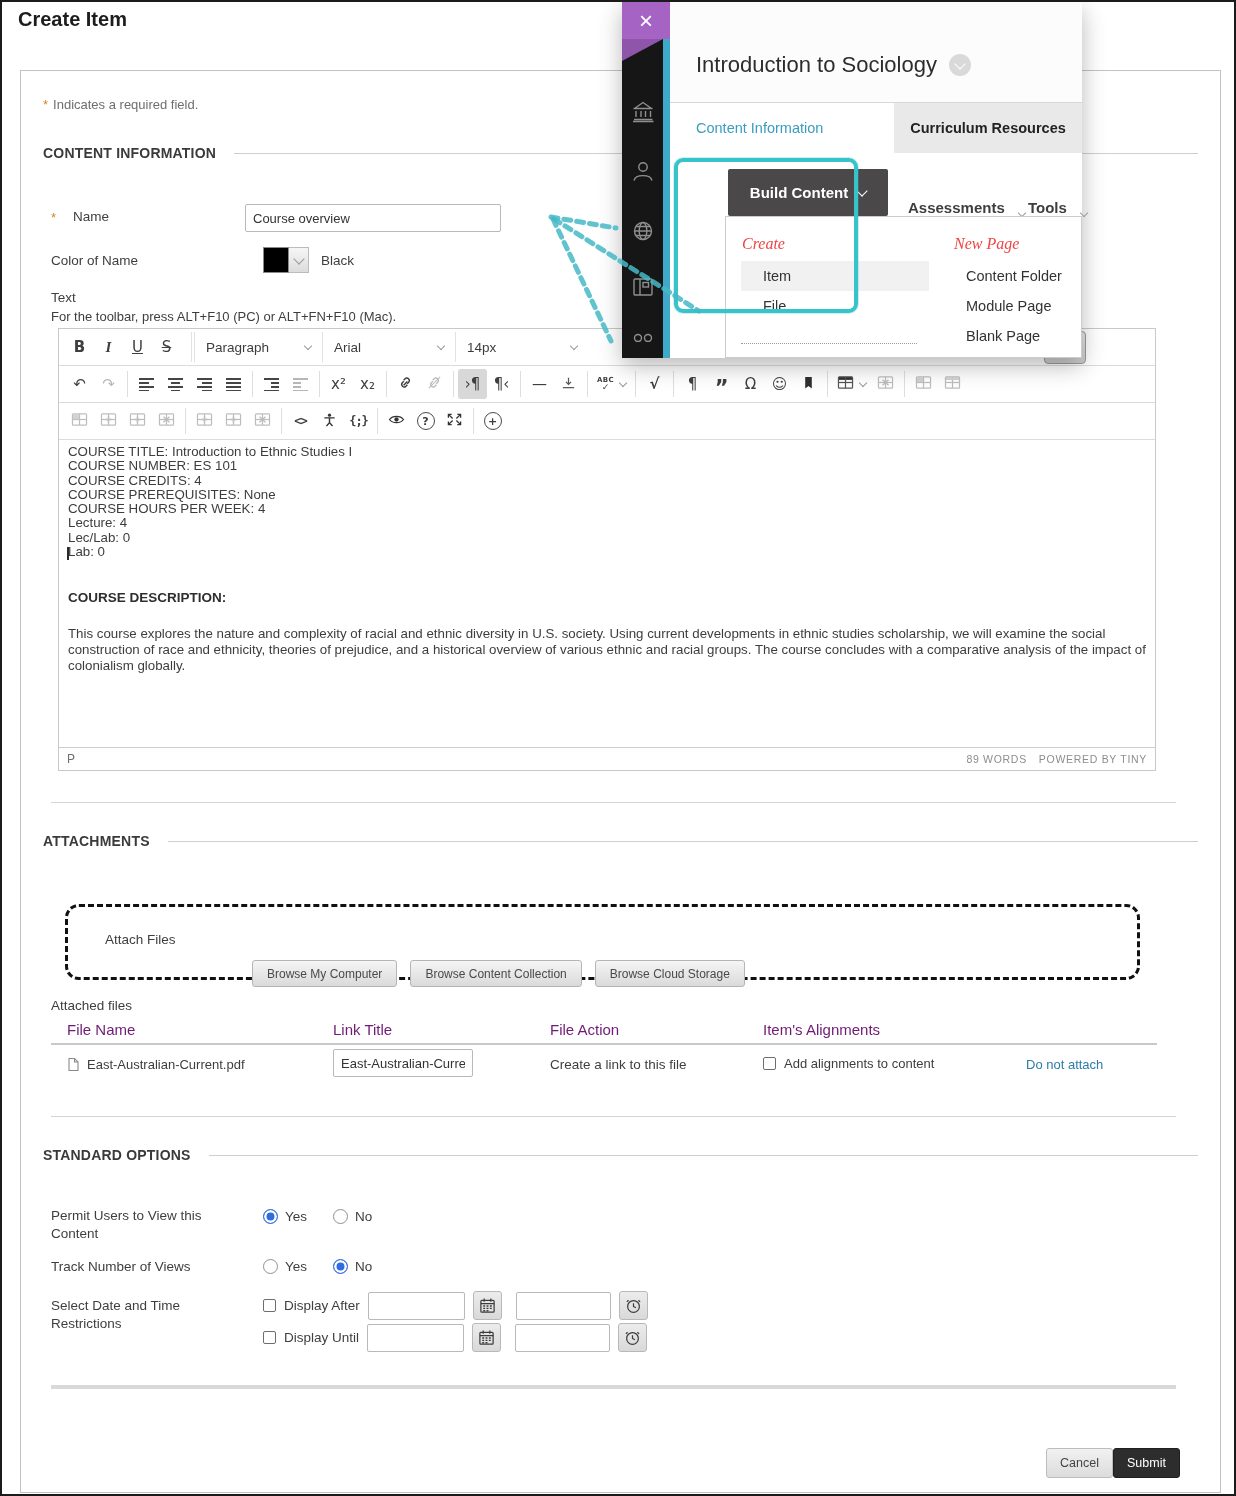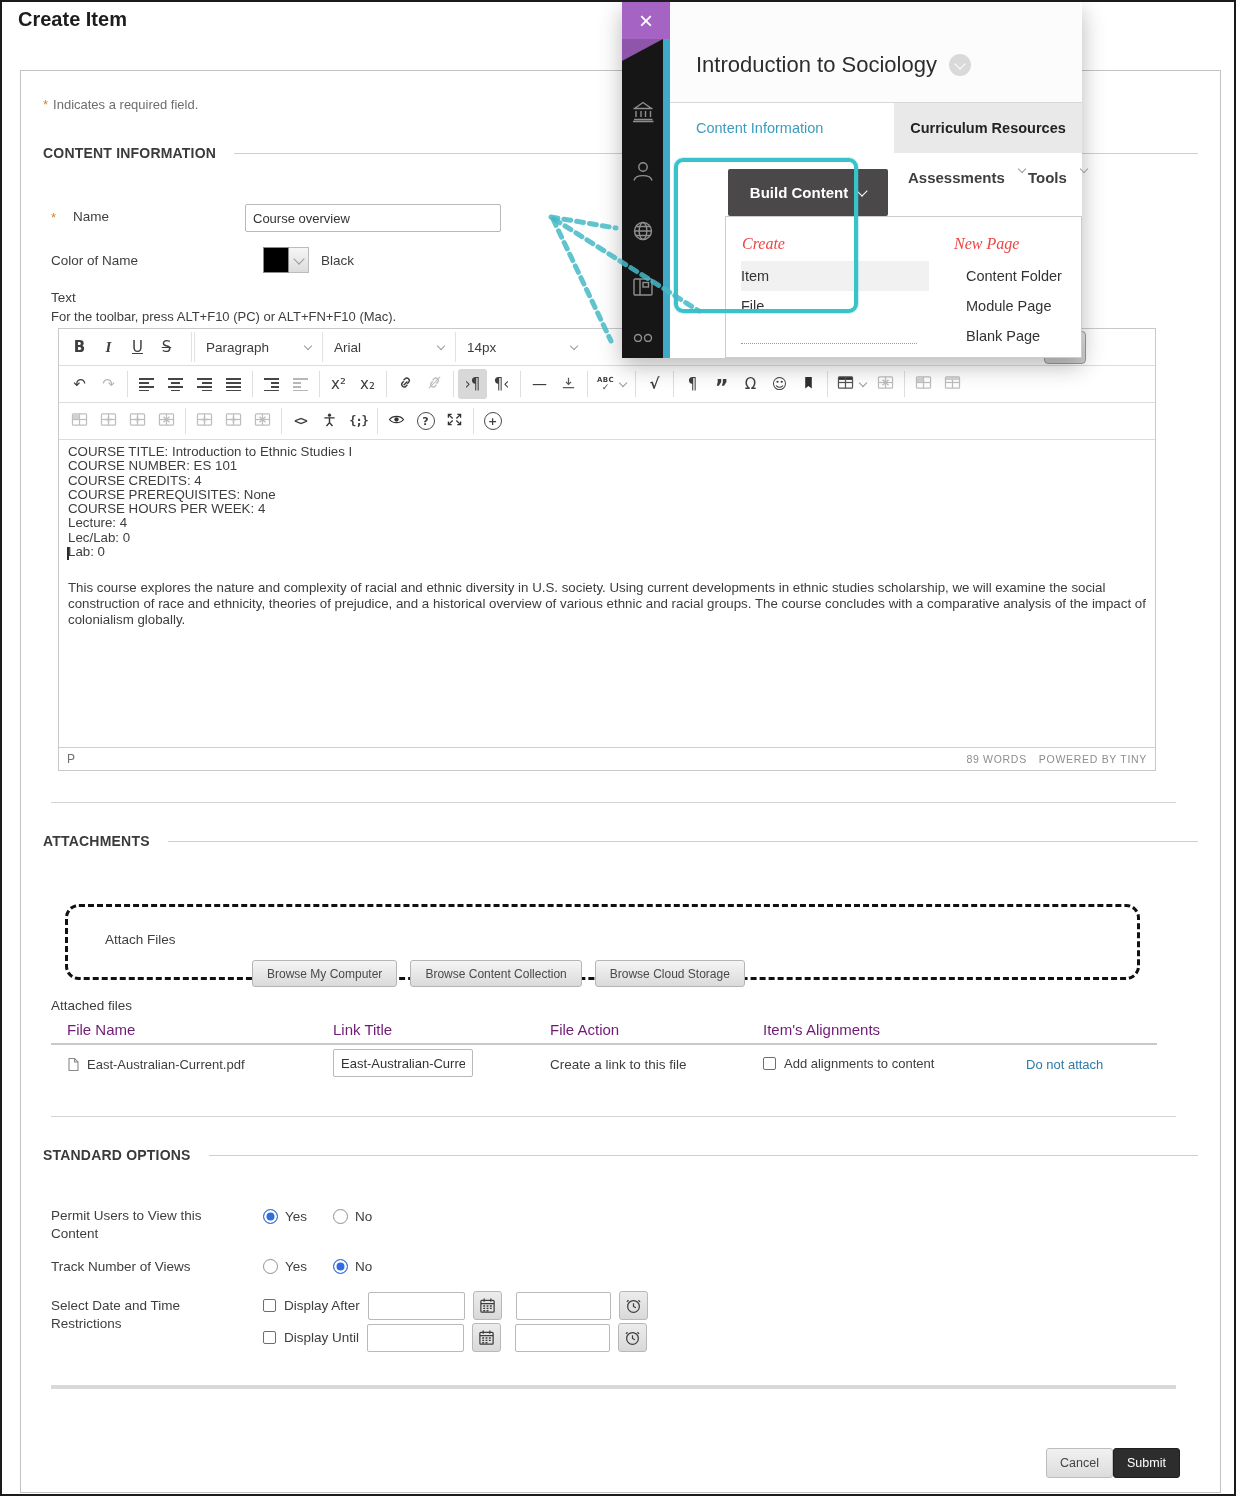--- a/index.html
+++ b/index.html
@@ -122,27 +122,27 @@
   .pp-body{position:absolute;left:48px;top:0;right:0;bottom:0;background:#fff;}
   .pp-titleband{position:absolute;left:0;top:0;right:0;height:100px;background:#fcfcfc;border-bottom:1px solid #d8d8d8;}
   .pp-title{position:absolute;left:26px;top:50px;font-size:22px;color:#2d2d2d;display:flex;align-items:center;gap:12px;}
   .pp-title .circle-chev{width:22px;height:22px;border-radius:50%;background:#d9d9d9;display:flex;align-items:center;justify-content:center;}
   .pp-tabs{position:absolute;left:0;top:101px;right:0;height:50px;display:flex;align-items:stretch;}
   .pp-tab1{display:flex;align-items:center;padding-left:26px;width:198px;font-size:14.5px;color:#3a9cbe;cursor:pointer;}
   .pp-tab2{display:flex;align-items:center;justify-content:center;flex:1;background:#e9e9e9;
     font-size:14.5px;font-weight:700;color:#222;cursor:pointer;}
   .bc-btn{position:absolute;left:58px;top:167px;width:160px;height:47px;background:#4a4848;border:0;border-radius:2px;
     color:#fff;font:700 15px "Liberation Sans",sans-serif;display:flex;align-items:center;justify-content:center;gap:10px;cursor:pointer;}
-  .pp-action{position:absolute;top:167px;height:47px;display:flex;align-items:flex-start;gap:8px;
+  .pp-action{position:absolute;top:167px;height:47px;display:flex;align-items:flex-end;gap:8px;
     font-size:15px;font-weight:700;color:#3e3e3e;cursor:pointer;}
   .menu-panel{position:absolute;left:55px;top:214px;right:0;bottom:0;background:#fff;
     border:1px solid #cccccc;box-sizing:border-box;overflow:hidden;}
   .menu-h{position:absolute;font:italic 16px "Liberation Serif",serif;color:#ef4444;}
   .menu-col{position:absolute;top:44px;display:flex;flex-direction:column;}
-  .menu-item{height:30px;display:flex;align-items:center;font-size:14.5px;color:#333;cursor:pointer;width:188px;box-sizing:border-box;}
+  .menu-item{height:30px;display:flex;align-items:center;padding-left:22px;font-size:14.5px;color:#333;cursor:pointer;width:188px;box-sizing:border-box;}
   .menu-col.right .menu-item{width:160px;padding-left:12px;}
   .menu-item.active{background:#f1f1f1;}
   .menu-dots{position:absolute;left:15px;top:126px;width:176px;border-top:1px dotted #9a9a9a;}
   .teal-ring{position:absolute;left:52px;top:156px;width:176px;height:147px;border:4.5px solid #38c2ca;
     border-radius:9px;box-shadow:0 0 0 1px rgba(56,194,202,.25);pointer-events:none;z-index:5;}
 
   .arrow-svg{left:0;top:0;z-index:70;pointer-events:none;}
 </style>
 </head>
 <body>
@@ -440,20 +440,21 @@
       <div class="ed-content">
         <div class="ed-lines">COURSE TITLE: Introduction to Ethnic Studies I
 COURSE NUMBER: ES 101
 COURSE CREDITS: 4
 COURSE PREREQUISITES: None
 COURSE HOURS PER WEEK: 4
 Lecture: 4
 Lec/Lab: 0
 Lab: 0</div>
         <span class="ed-caret"></span>
+        <div class="ed-desc-h">COURSE DESCRIPTION:</div>
         <div class="ed-desc">This course explores the nature and complexity of racial and ethnic diversity in U.S. society. Using current developments in ethnic studies scholarship, we will examine the social construction of race and ethnicity, theories of prejudice, and a historical overview of various ethnic and racial groups. The course concludes with a comparative analysis of the impact of colonialism globally.</div>
       </div>
 
       <div class="ed-status">
         <span class="pth">P</span>
         <span class="wc">
             <span>89 WORDS</span>
             <span>POWERED BY TINY</span>
           </span>
       </div>

